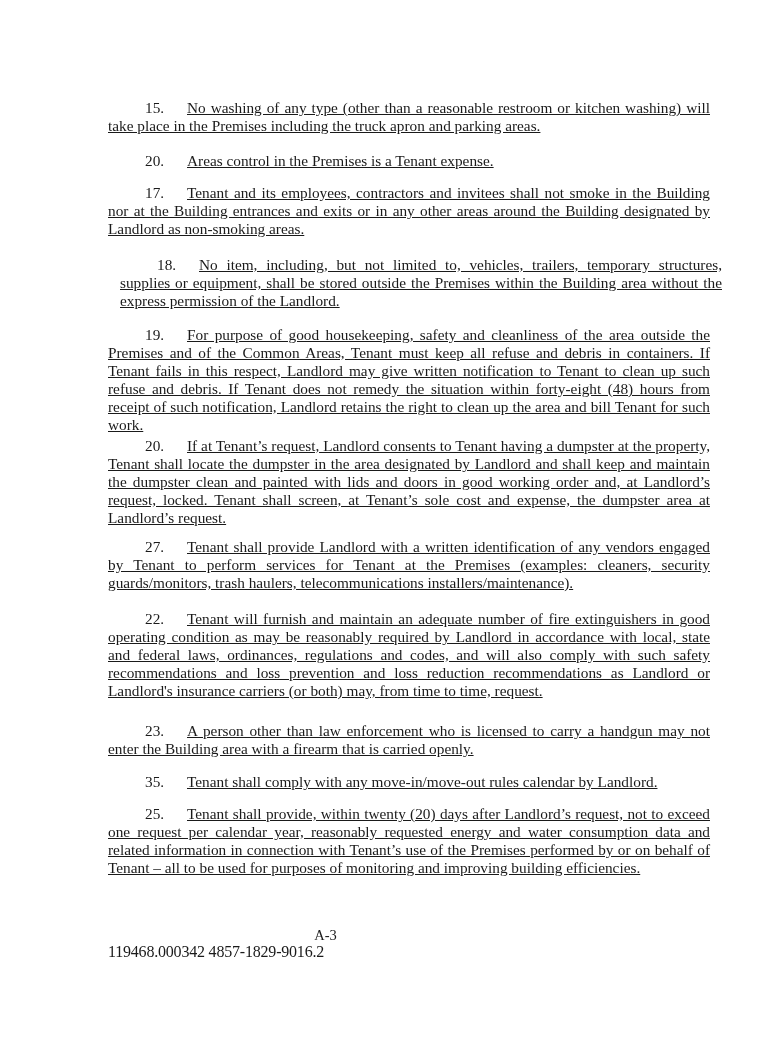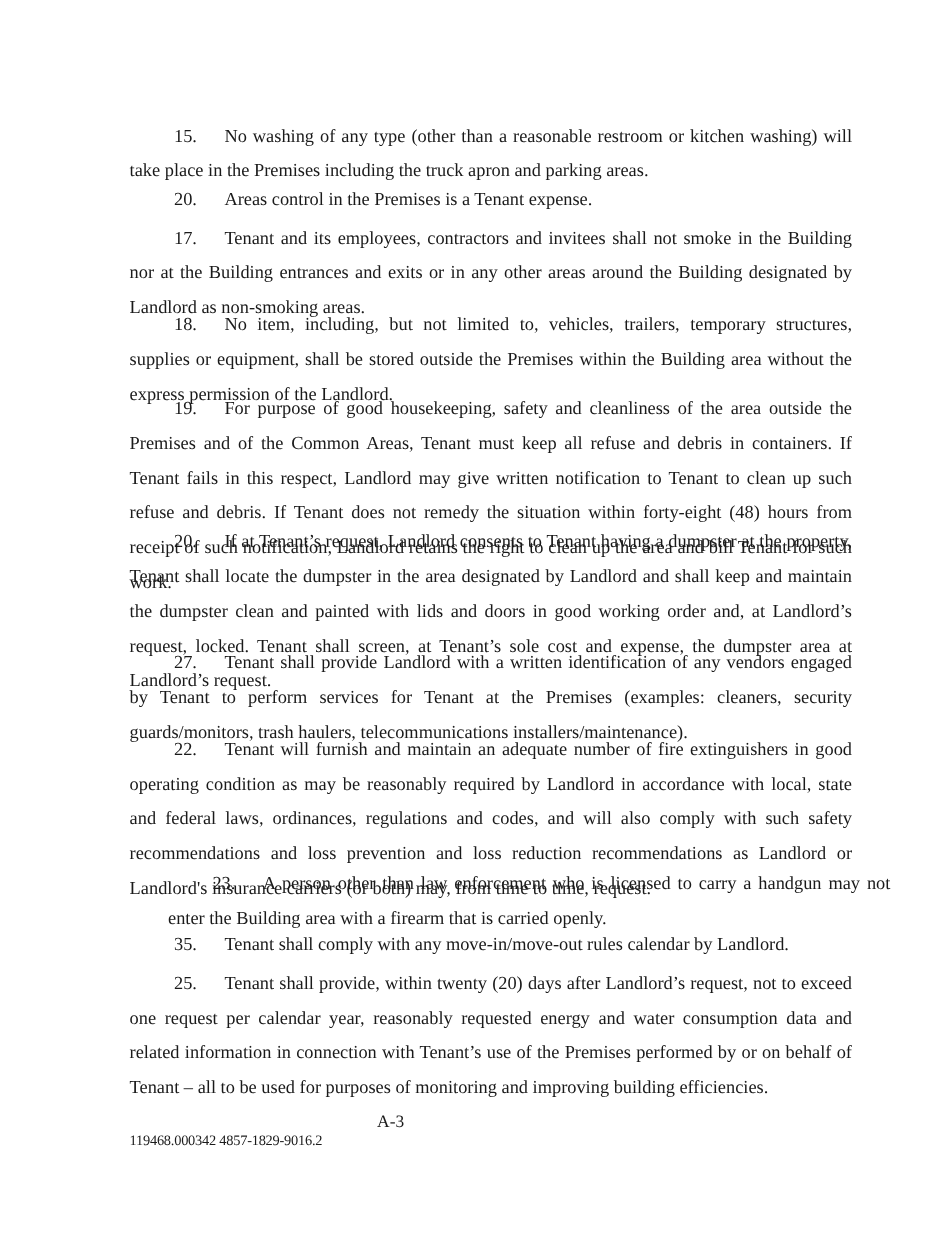--- a/index.html
+++ b/index.html
@@ -1,32 +1,32 @@
 <!DOCTYPE html>
 <html><head>
 <meta charset="utf-8">
 <style>
   html, body { margin:0; padding:0; background:#fff; }
   body { width:783px; height:1050px; position:relative; overflow:hidden;
          font-family:"Liberation Serif","DejaVu Serif",serif; color:#1a1a1a; }
-  .para { position:absolute; left:108px; width:602px; font-size:15.3px; line-height:29px;
-          text-align:justify; text-indent:37px; }
+  .para { position:absolute; left:108px; width:602px; font-size:15.3px; line-height:18px;
+          text-align:justify; text-indent:37px;text-decoration:underline; }
   .para .num { display:inline-block; width:42px; text-indent:0; }
   .page-num { position:absolute; left:0; width:651px; text-align:center; top:927px; font-size:14.5px; }
-  .doc-id { position:absolute; left:108px; top:943px; font-size:12px; letter-spacing:-0.2px; }
+  .doc-id { position:absolute; left:108px; top:943px; font-size:16px; letter-spacing:-0.2px; }
 </style>
 </head>
 <body>
 
 <div class="para" style="top:99px;"><span class="num">15.</span><span>No washing of any type (other than a reasonable restroom or kitchen washing) will take place in the Premises including the truck apron and parking areas.</span></div>
 <div class="para" style="top:152px;"><span class="num">20.</span><span>Areas control in the Premises is a Tenant expense.</span></div>
 <div class="para" style="top:184px;"><span class="num">17.</span><span>Tenant and its employees, contractors and invitees shall not smoke in the Building nor at the Building entrances and exits or in any other areas around the Building designated by Landlord as non-smoking areas.</span></div>
-<div class="para" style="top:256px;"><span class="num">18.</span><span>No item, including, but not limited to, vehicles, trailers, temporary structures, supplies or equipment, shall be stored outside the Premises within the Building area without the express permission of the Landlord.</span></div>
+<div class="para" style="top:256px;margin-left:12px;"><span class="num">18.</span><span>No item, including, but not limited to, vehicles, trailers, temporary structures, supplies or equipment, shall be stored outside the Premises within the Building area without the express permission of the Landlord.</span></div>
 <div class="para" style="top:326px;"><span class="num">19.</span><span>For purpose of good housekeeping, safety and cleanliness of the area outside the Premises and of the Common Areas, Tenant must keep all refuse and debris in containers.  If Tenant fails in this respect, Landlord may give written notification to Tenant to clean up such refuse and debris.  If Tenant does not remedy the situation within forty-eight (48) hours from receipt of such notification, Landlord retains the right to clean up the area and bill Tenant for such work.</span></div>
 <div class="para" style="top:437px;"><span class="num">20.</span><span>If at Tenant’s request, Landlord consents to Tenant having a dumpster at the property, Tenant shall locate the dumpster in the area designated by Landlord and shall keep and maintain the dumpster clean and painted with lids and doors in good working order and, at Landlord’s request, locked.  Tenant shall screen, at Tenant’s sole cost and expense, the dumpster area at Landlord’s request.</span></div>
 <div class="para" style="top:538px;"><span class="num">27.</span><span>Tenant shall provide Landlord with a written identification of any vendors engaged by Tenant to perform services for Tenant at the Premises (examples: cleaners, security guards/monitors, trash haulers, telecommunications installers/maintenance).</span></div>
 <div class="para" style="top:610px;"><span class="num">22.</span><span>Tenant will furnish and maintain an adequate number of fire extinguishers in good operating condition as may be reasonably required by Landlord in accordance with local, state and federal laws, ordinances, regulations and codes, and will also comply with such safety recommendations and loss prevention and loss reduction recommendations as Landlord or Landlord's insurance carriers (or both) may, from time to time, request.</span></div>
-<div class="para" style="top:722px;margin-left:32px;"><span class="num">23.</span><span>A person other than law enforcement who is licensed to carry a handgun may not enter the Building area with a firearm that is carried openly.</span></div>
+<div class="para" style="top:722px;"><span class="num">23.</span><span>A person other than law enforcement who is licensed to carry a handgun may not enter the Building area with a firearm that is carried openly.</span></div>
 <div class="para" style="top:773px;"><span class="num">35.</span><span>Tenant shall comply with any move-in/move-out rules calendar by Landlord.</span></div>
 <div class="para" style="top:805px;"><span class="num">25.</span><span>Tenant shall provide, within twenty (20) days after Landlord’s request, not to exceed one request per calendar year, reasonably requested energy and water consumption data and related information in connection with Tenant’s use of the Premises performed by or on behalf of Tenant – all to be used for purposes of monitoring and improving building efficiencies.</span></div>
 
 <div class="page-num">A-3</div>
 <div class="doc-id">119468.000342  4857-1829-9016.2</div>
 
 </body></html>

